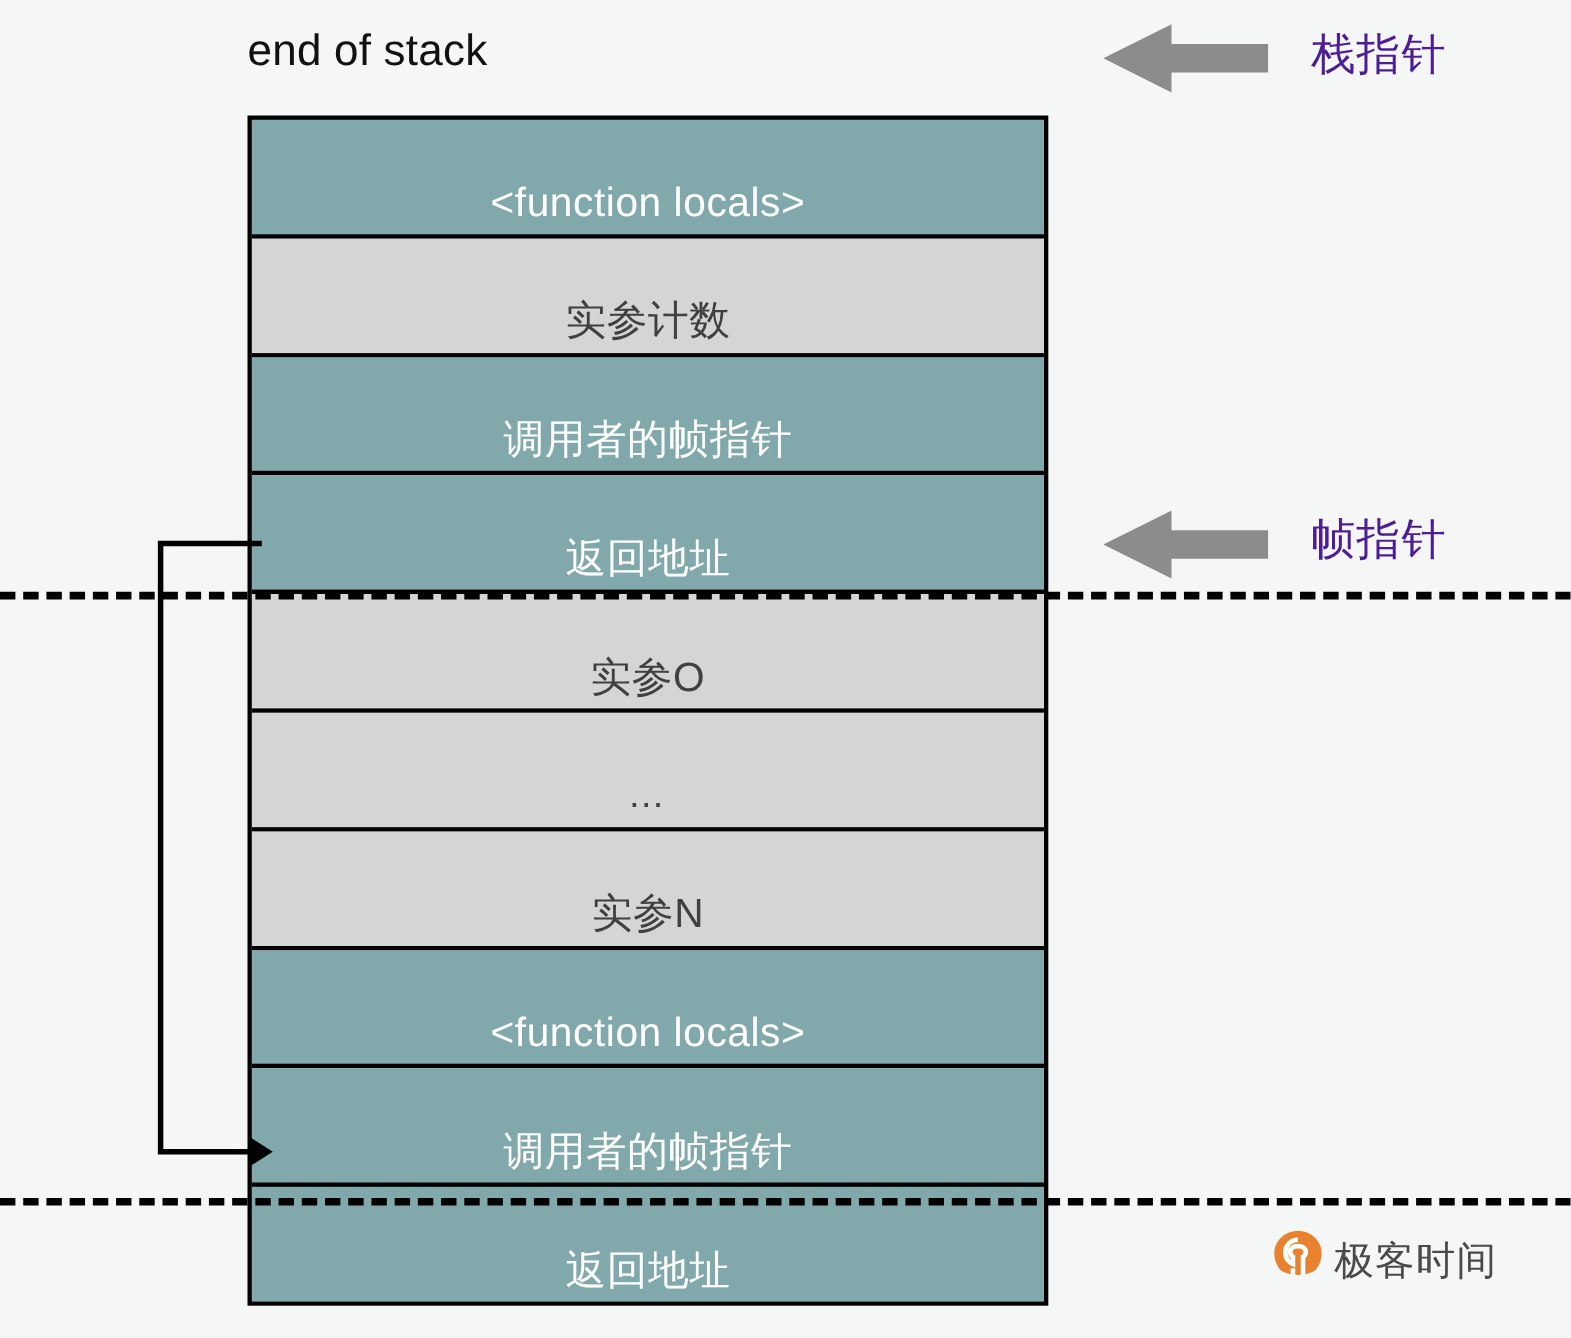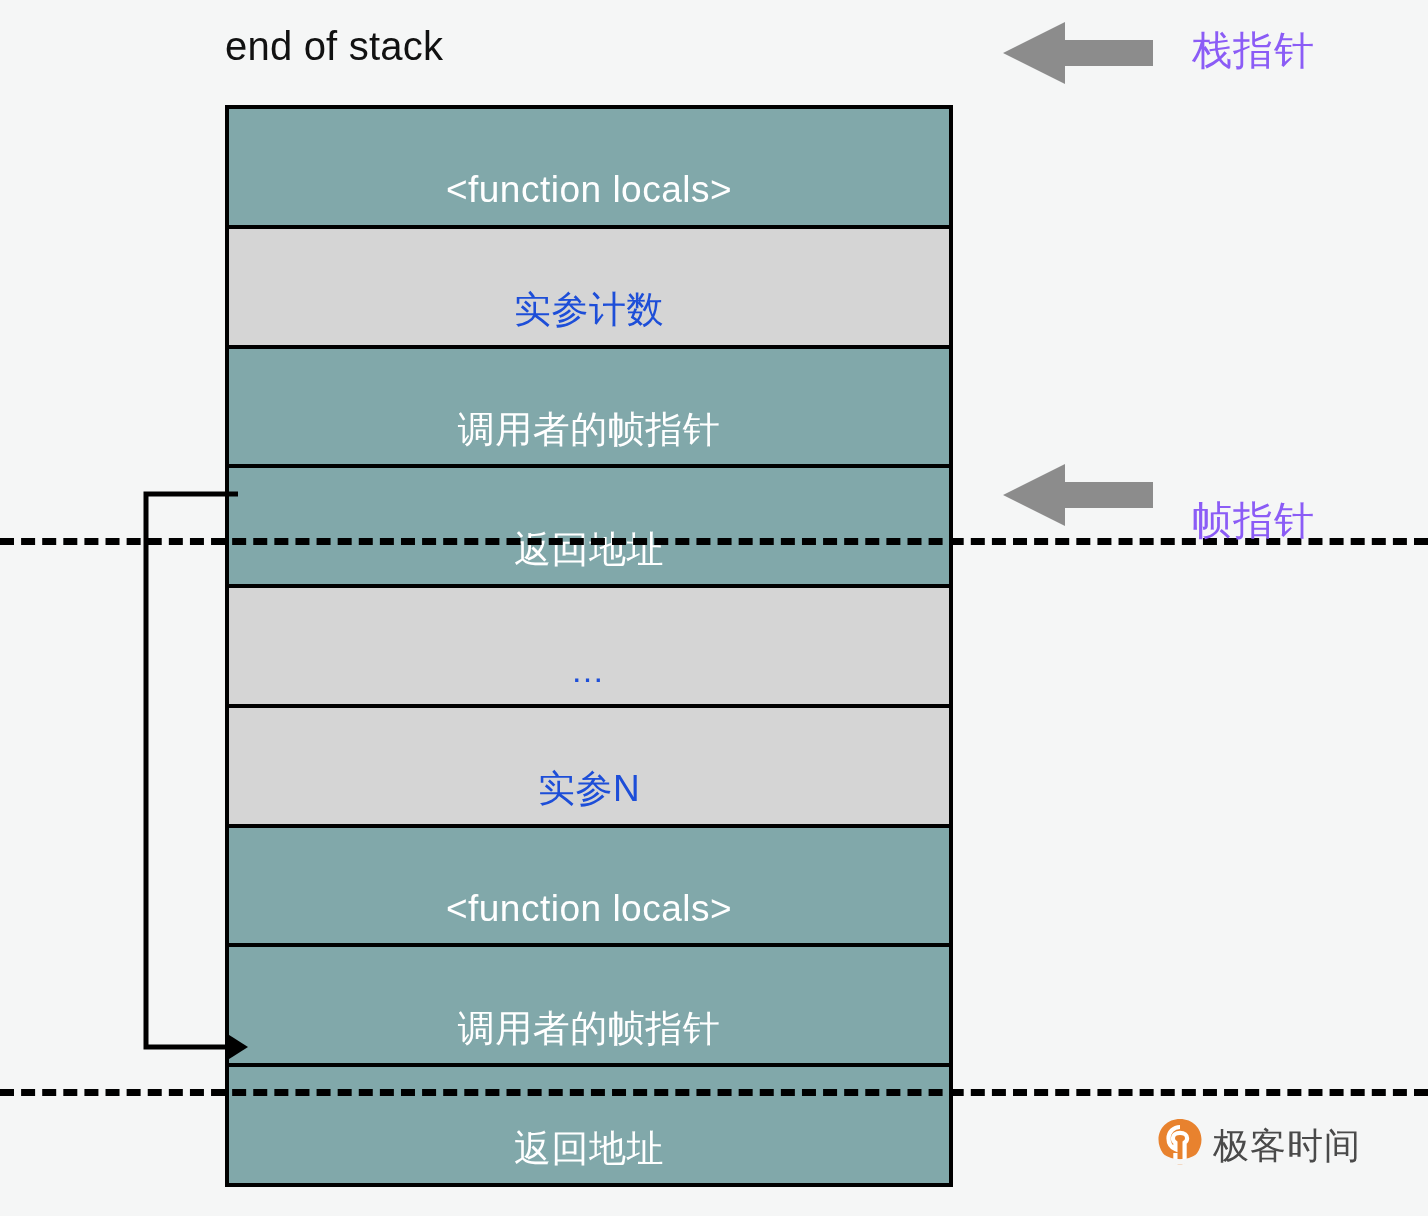--- a/index.html
+++ b/index.html
@@ -59,21 +59,21 @@
   .stack-row.gray { background: #d5d5d5; }
 
   .row-label {
     font-size: 37px;
     line-height: 40px;
     white-space: nowrap;
     letter-spacing: 0.5px;
     margin-top: 47px;
   }
   .teal .row-label { color: #ffffff; }
-  .gray .row-label { color: #1d4ed8; }
+  .gray .row-label { color: #404040; }
   .row-label.ellipsis {
     font-size: 34px;
     letter-spacing: 3px;
   }
 
   
   .dashed-line {
     position: absolute;
     left: 0;
     width: 1428px;
@@ -89,26 +89,26 @@
     width: 150px;
     height: 62px;
   }
   #arrow-stack-pointer { left: 1003px; top: 22px; }
   #arrow-frame-pointer { left: 1003px; top: 464px; }
 
   .ptr-label {
     position: absolute;
     font-size: 40px;
     line-height: 48px;
-    color: #8b5cf6;
+    color: #4c1d95;
     white-space: nowrap;
     letter-spacing: 1px;
   }
   #label-stack-pointer { left: 1192px; top: 26px; }
-  #label-frame-pointer { left: 1192px; top: 467px; margin-top: 29px; }
+  #label-frame-pointer { left: 1192px; top: 467px; }
 
   
   #connector {
     position: absolute;
     left: 130px;
     top: 480px;
     width: 110px;
     height: 585px;
     overflow: visible;
   }
@@ -143,20 +143,23 @@
       <span class="row-label">&lt;function locals&gt;</span>
     </div>
     <div class="stack-row gray">
       <span class="row-label">实参计数</span>
     </div>
     <div class="stack-row teal">
       <span class="row-label">调用者的帧指针</span>
     </div>
     <div class="stack-row teal">
       <span class="row-label">返回地址</span>
+    </div>
+    <div class="stack-row gray">
+      <span class="row-label">实参O</span>
     </div>
     <div class="stack-row gray">
       <span class="row-label ellipsis">…</span>
     </div>
     <div class="stack-row gray">
       <span class="row-label">实参N</span>
     </div>
     <div class="stack-row teal">
       <span class="row-label">&lt;function locals&gt;</span>
     </div>

